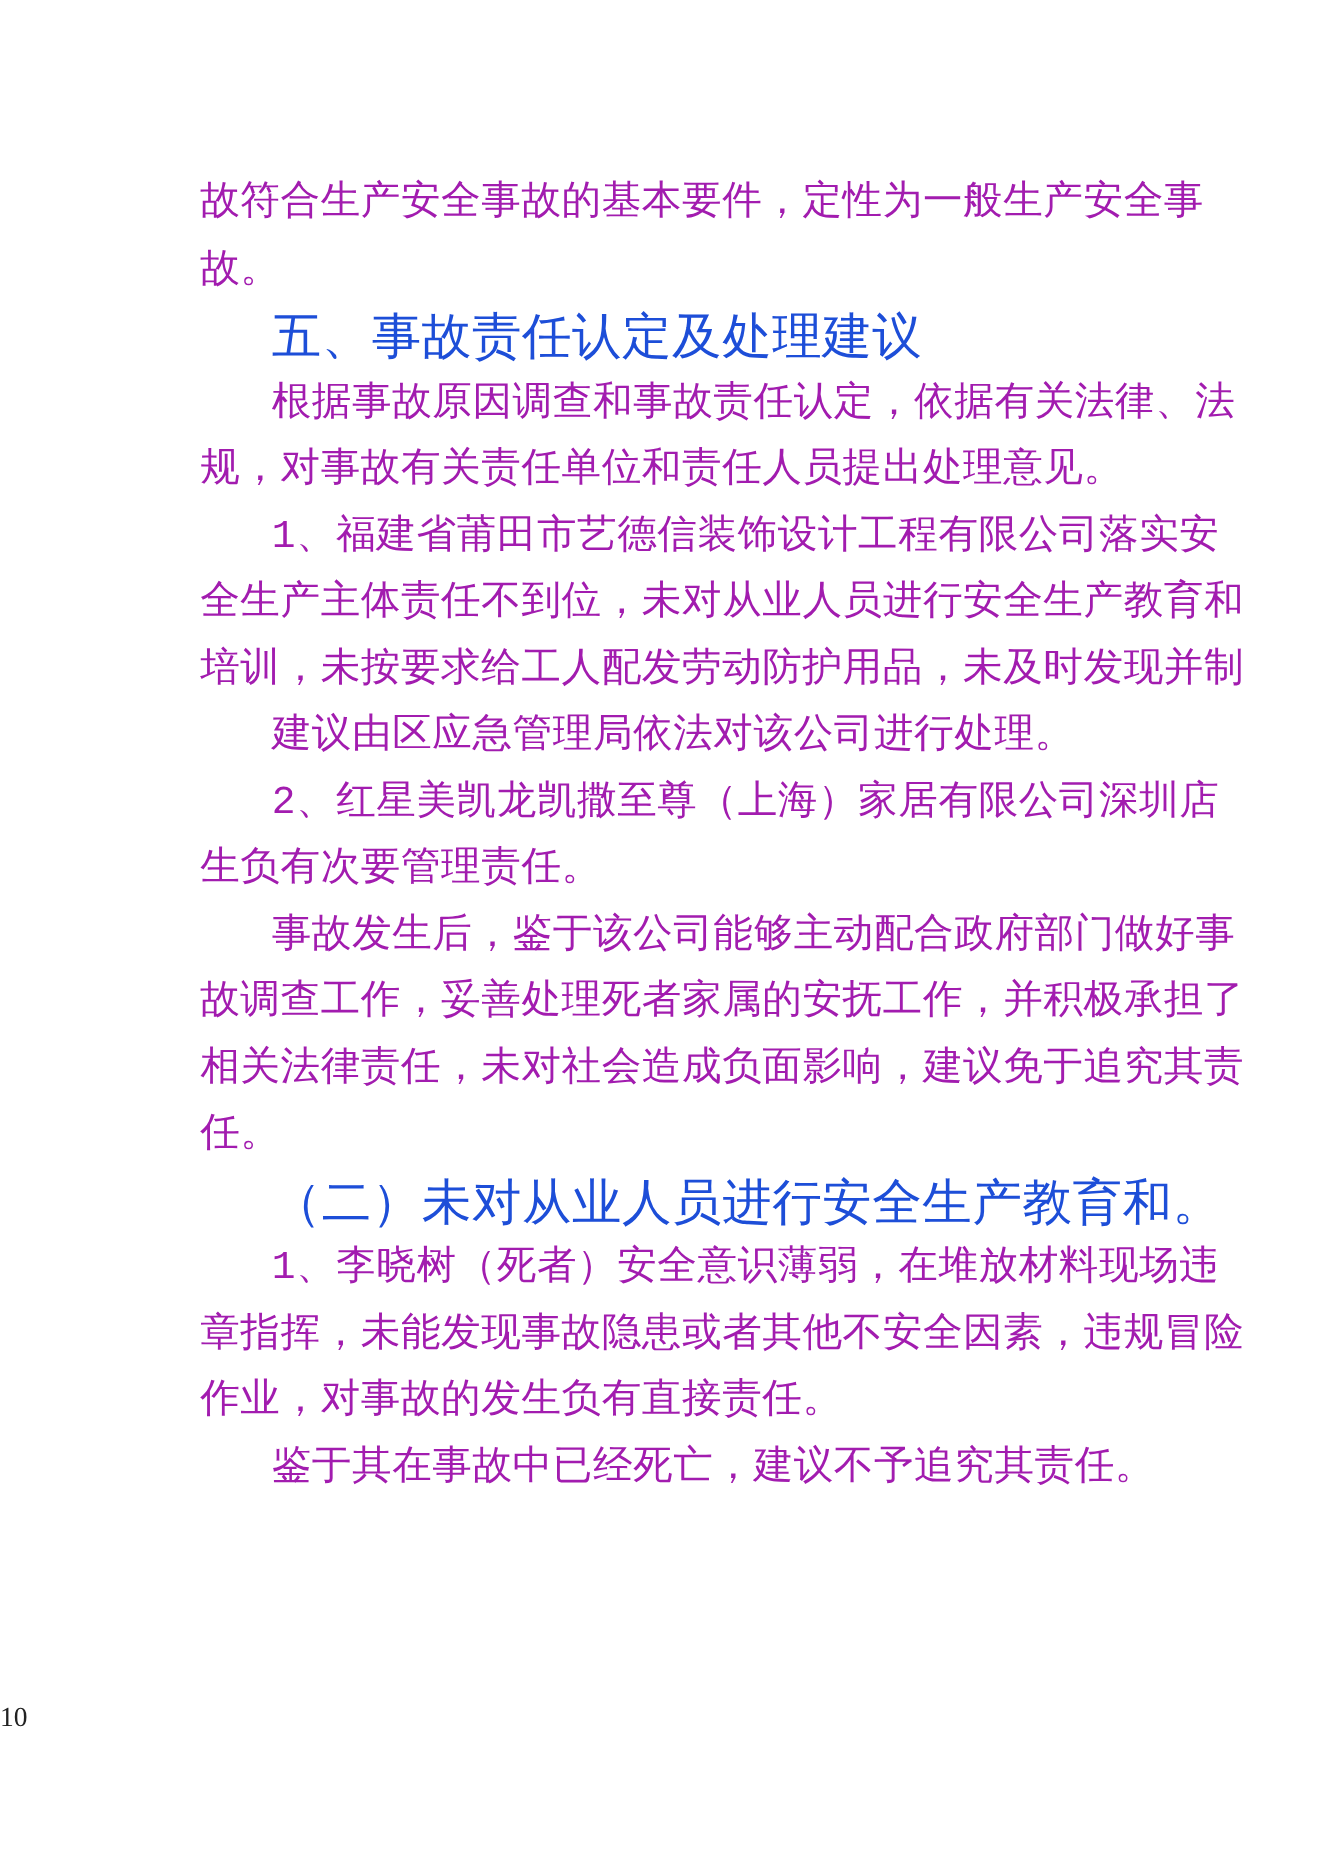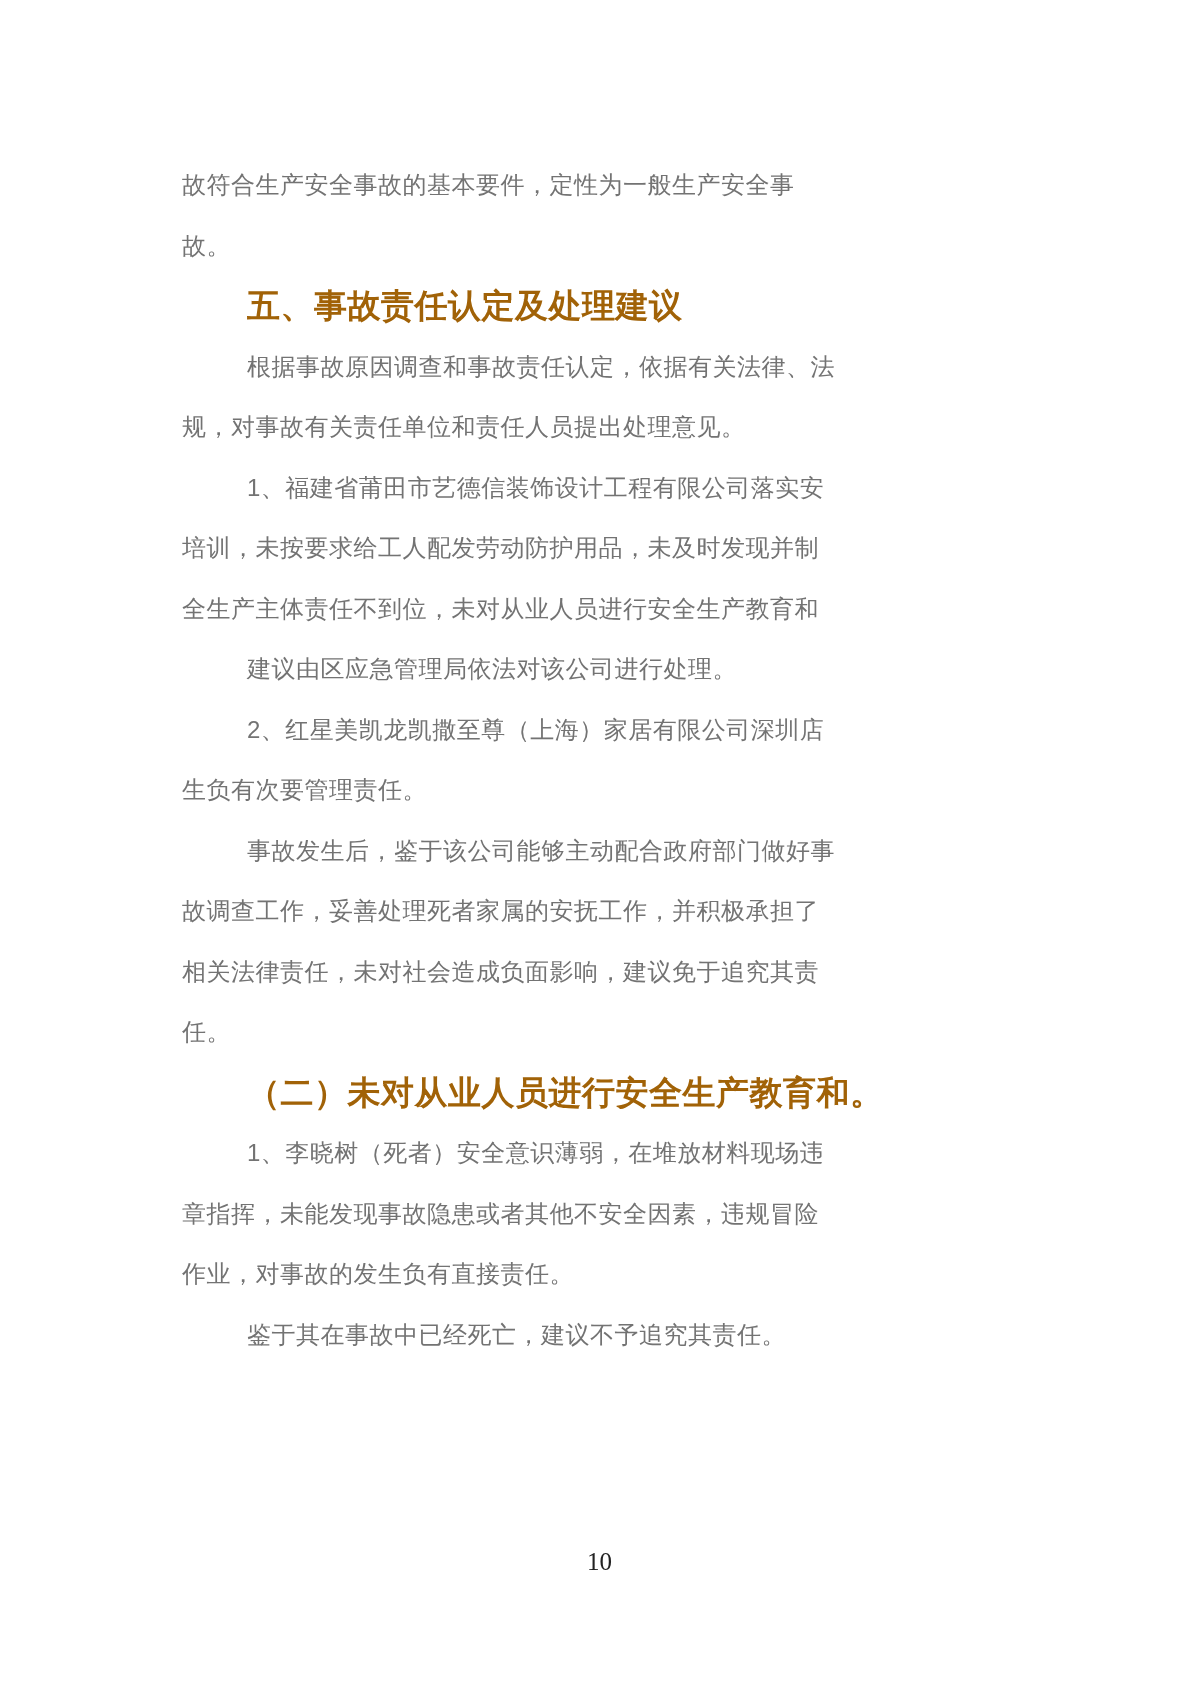--- a/index.html
+++ b/index.html
@@ -17,60 +17,60 @@
   }
   .text-body {
     position: absolute;
     left: 182px;
     top: 155px;
     width: 845px;
   }
   .line {
     height: 60.5px;
     line-height: 60.5px;
-    font-size: 24px;
+    font-size: 36px;
     letter-spacing: 0.5px;
-    color: #737373;
-    font-family: Liberation Sans, sans-serif;
+    color: #a21caf;
+    font-family: Liberation Mono, monospace;
     white-space: nowrap;
   }
   .line.heading {
     font-family: "Liberation Sans", "DejaVu Sans", sans-serif;
-    font-weight: 700;
-    color: #a16207;
-    font-size: 33px;
+    font-weight: 400;
+    color: #1d4ed8;
+    font-size: 45px;
     letter-spacing: 0.5px;
   }
   .line.indent {
     padding-left: 65px;
   }
   .page-number {
     position: absolute;
     top: 1548px;
     left: 0;
     width: 100%;
-    text-align: center;
+    text-align: left;
     font-size: 25px;
     color: #222222;
     font-family: "Liberation Serif", "DejaVu Serif", serif;
   }
 </style>
 </head>
 <body>
 
 <div class="page">
   <div class="text-body">
       <div class="line">故符合生产安全事故的基本要件，定性为一般生产安全事</div>
       <div class="line">故。</div>
       <div class="line heading indent">五、事故责任认定及处理建议</div>
       <div class="line indent">根据事故原因调查和事故责任认定，依据有关法律、法</div>
       <div class="line">规，对事故有关责任单位和责任人员提出处理意见。</div>
       <div class="line indent">1、福建省莆田市艺德信装饰设计工程有限公司落实安</div>
+      <div class="line">全生产主体责任不到位，未对从业人员进行安全生产教育和</div>
       <div class="line">培训，未按要求给工人配发劳动防护用品，未及时发现并制</div>
-      <div class="line">全生产主体责任不到位，未对从业人员进行安全生产教育和</div>
       <div class="line indent">建议由区应急管理局依法对该公司进行处理。</div>
       <div class="line indent">2、红星美凯龙凯撒至尊（上海）家居有限公司深圳店</div>
       <div class="line">生负有次要管理责任。</div>
       <div class="line indent">事故发生后，鉴于该公司能够主动配合政府部门做好事</div>
       <div class="line">故调查工作，妥善处理死者家属的安抚工作，并积极承担了</div>
       <div class="line">相关法律责任，未对社会造成负面影响，建议免于追究其责</div>
       <div class="line">任。</div>
       <div class="line heading indent">（二）未对从业人员进行安全生产教育和。</div>
       <div class="line indent">1、李晓树（死者）安全意识薄弱，在堆放材料现场违</div>
       <div class="line">章指挥，未能发现事故隐患或者其他不安全因素，违规冒险</div>

